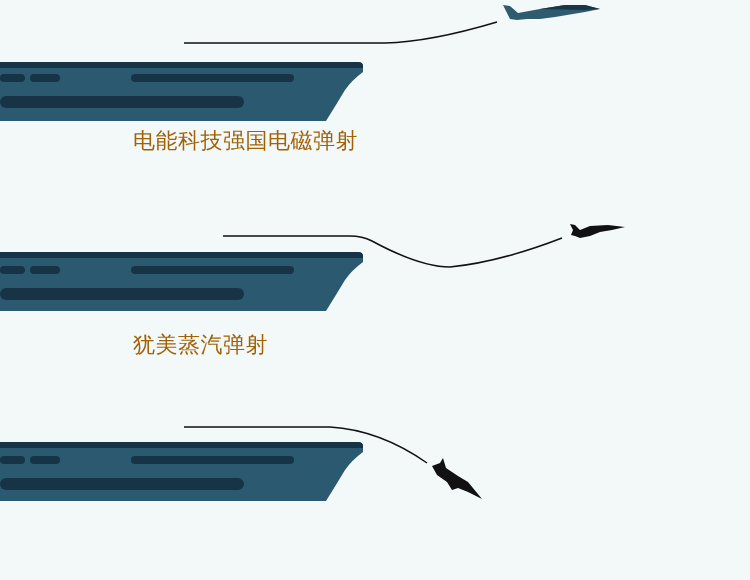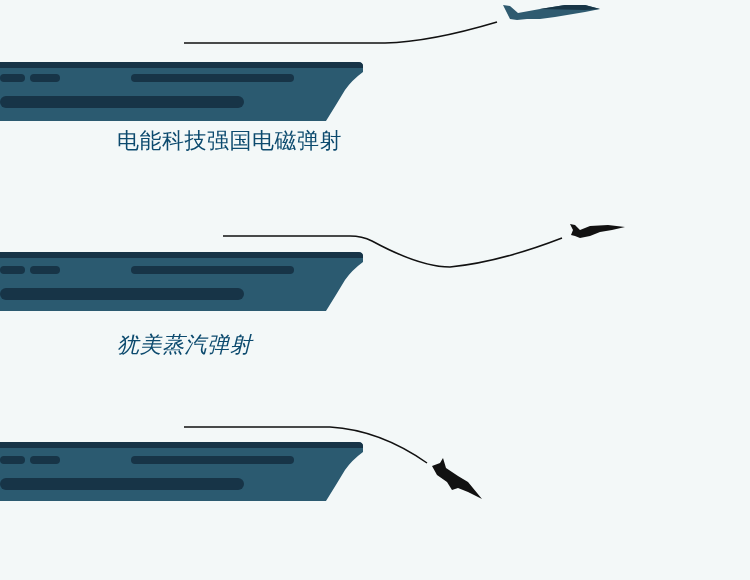--- a/index.html
+++ b/index.html
@@ -5,21 +5,21 @@
     html, body { margin: 0; padding: 0; }
     body {
       width: 750px; height: 580px; overflow: hidden;
       background: #f3f8f8;
       font-family: "DejaVu Sans", "Liberation Sans", sans-serif;
       position: relative;
     }
     .panel { position: absolute; left: 0; width: 750px; height: 190px; }
     .panel svg { position: absolute; left: 0; top: 0; }
     .caption {
-      position: absolute; left: 117px; font-size: 22px; color: #0c4a6e;
+      position: absolute; left: 133px; font-size: 22px; color: #a16207;
       letter-spacing: 0.5px; white-space: nowrap;
     }
   </style>
 </head>
 <body>
 
 <div class="panel" style="top:0;">
   <svg width="750" height="190">
     <g>
       <path d="M0,62 L358,62 Q363,62 363,67 L363,72 Q352,80 345,90 Q336,105 326,121 L0,121 Z" fill="#2b5a70"></path>
@@ -46,21 +46,21 @@
       <rect x="0" y="76" width="25" height="8" rx="4" fill="#173447"></rect>
       <rect x="30" y="76" width="30" height="8" rx="4" fill="#173447"></rect>
       <rect x="131" y="76" width="163" height="8" rx="4" fill="#173447"></rect>
       <rect x="0" y="98" width="244" height="12" rx="6" fill="#173447"></rect>
     </g>
     <path d="M223,46 L350,46 Q362,46 372,51 Q420,77 450,77 Q500,72 562,48" stroke="#111" stroke-width="1.5" fill="none"></path>
     <g>
       <path d="M570,34 L575,35 L580,40 L590,36 L608,35 L625,37 L612,40 L600,42 L590,46 L580,48 L575,46 L571,45 L573,40 Z" fill="#111"></path>
     </g>
   </svg>
-  <div class="caption" style="top:140px;font-style:italic;">犹美蒸汽弹射</div>
+  <div class="caption" style="top:140px;">犹美蒸汽弹射</div>
 </div>
 
 <div class="panel" style="top:380px;">
   <svg width="750" height="200">
     <g>
       <path d="M0,62 L358,62 Q363,62 363,67 L363,72 Q352,80 345,90 Q336,105 326,121 L0,121 Z" fill="#2b5a70"></path>
       <path d="M0,62 L358,62 Q363,62 363,66 L363,68 L0,68 Z" fill="#173447"></path>
       <rect x="0" y="76" width="25" height="8" rx="4" fill="#173447"></rect>
       <rect x="30" y="76" width="30" height="8" rx="4" fill="#173447"></rect>
       <rect x="131" y="76" width="163" height="8" rx="4" fill="#173447"></rect>

